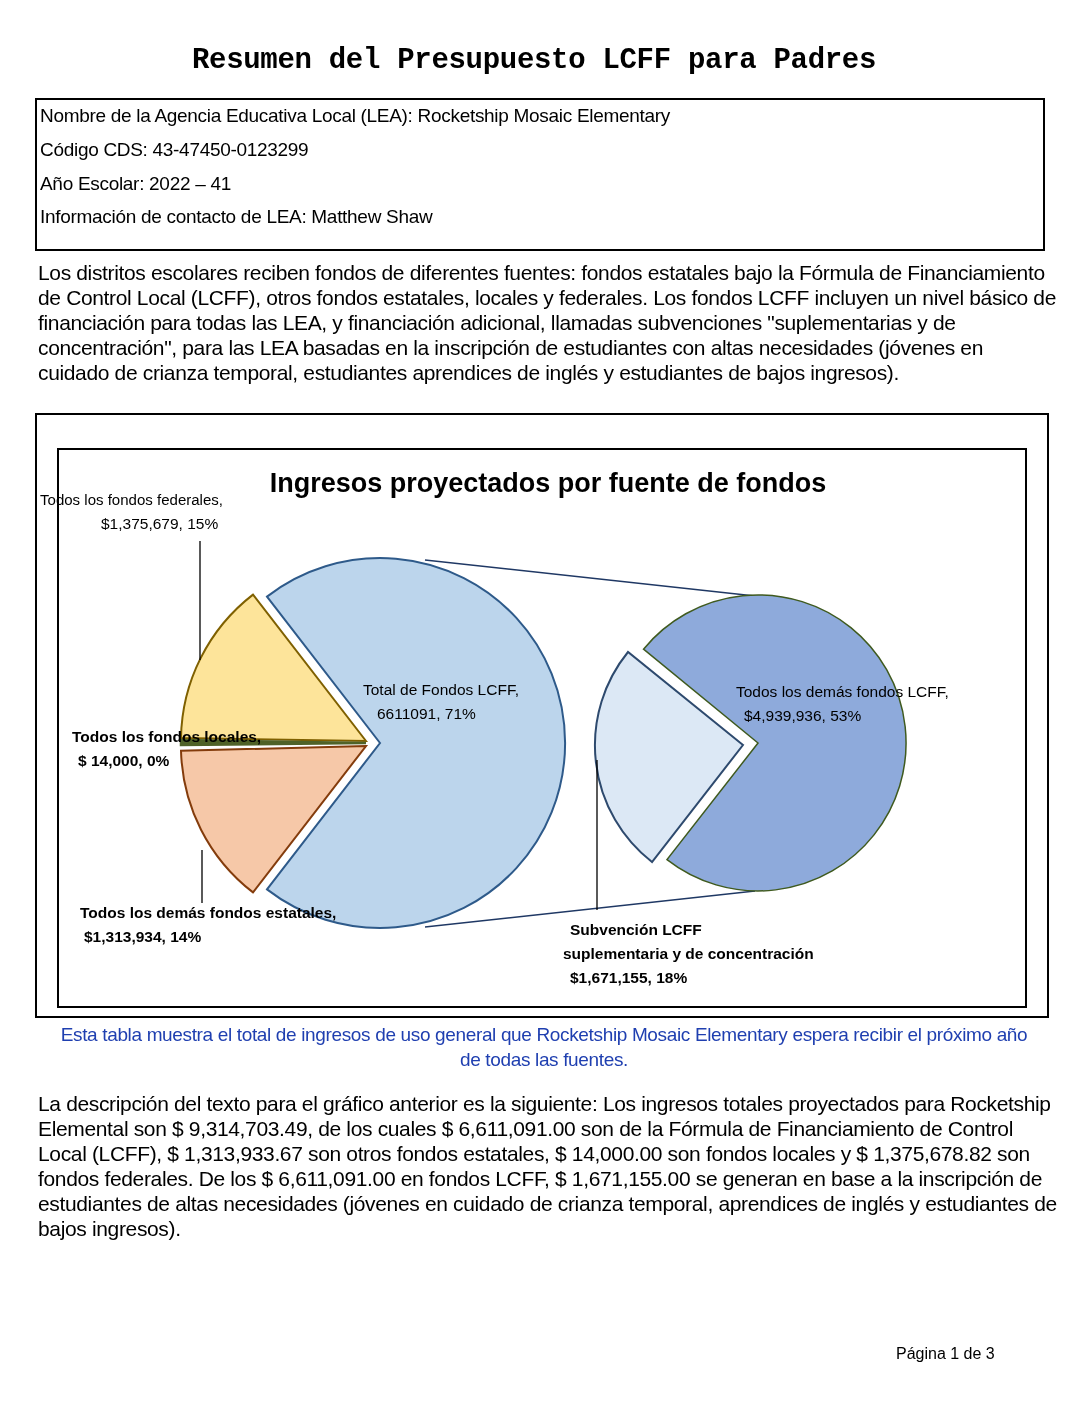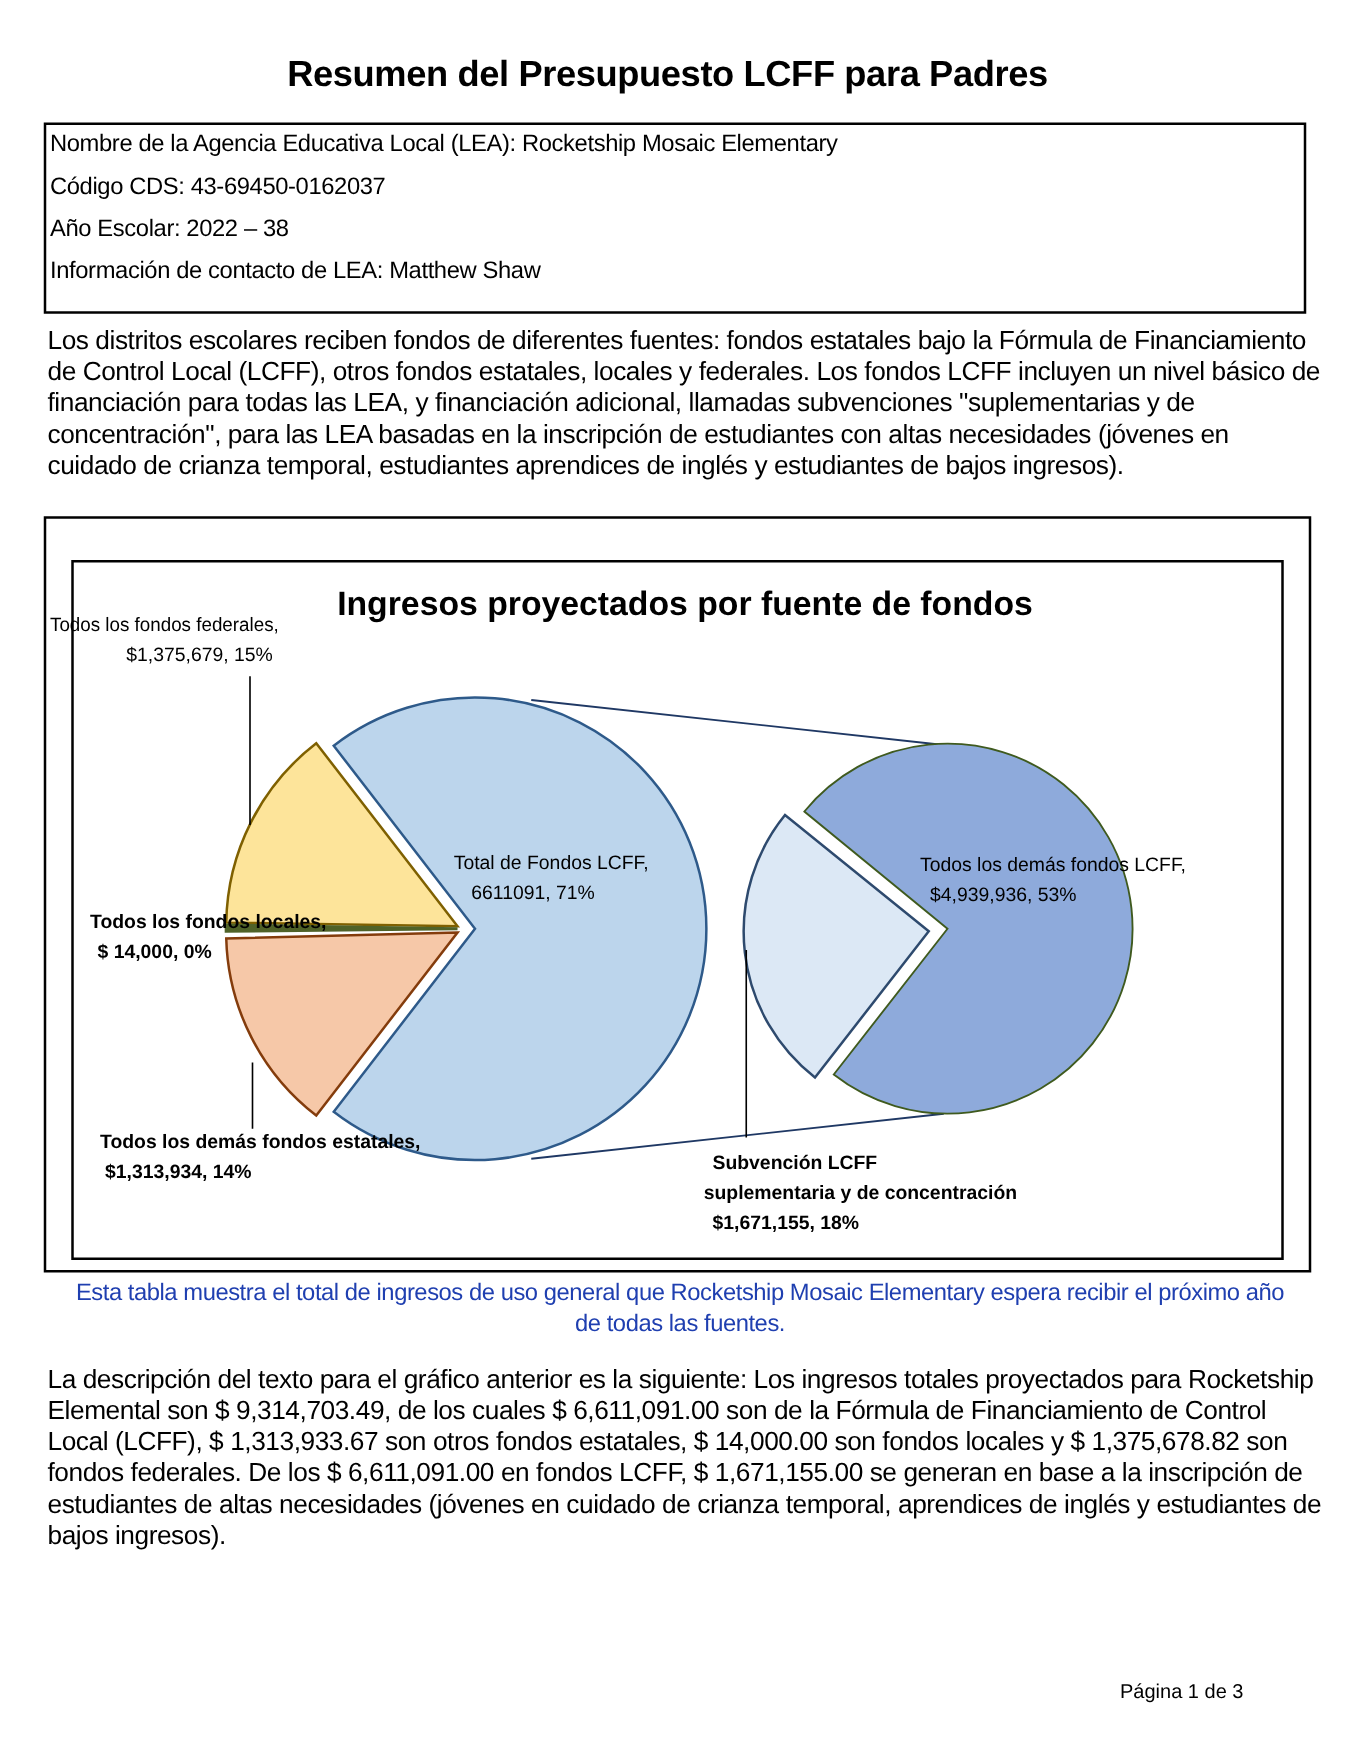--- a/index.html
+++ b/index.html
@@ -1,19 +1,19 @@
 <!DOCTYPE html>
 <html><head>
 <meta charset="utf-8">
 <style>
   html, body { margin:0; padding:0; background:#ffffff; }
   body { width:1088px; height:1408px; position:relative; overflow:hidden;
          font-family:"Liberation Sans", sans-serif; color:#000; }
   .title { position:absolute; left:0; width:1068px; top:44px; text-align:center;
-           font-size:29px; font-weight:bold; letter-spacing:-0.3px; }
+           font-size:29px; font-weight:bold; letter-spacing:-0.3px;font-family:Liberation Mono, monospace; }
   .info-box { position:absolute; left:35px; top:98px; width:1010px; height:153px;
               border:2.5px solid #000; box-sizing:border-box; }
   .info-line { position:absolute; left:3px; font-size:19px; letter-spacing:-0.3px; white-space:nowrap; }
   .para { position:absolute; left:38px; width:1020px; font-size:21px; line-height:25px;
           letter-spacing:-0.35px; }
   .chart-outer { position:absolute; left:35px; top:413px; width:1014px; height:605px;
                  border:2.5px solid #000; box-sizing:border-box; }
   .chart-heading { position:absolute; left:0; width:1009px; top:6px; text-align:center;
                    font-size:21px; font-weight:bold; letter-spacing:-0.3px; }
   .chart-inner { position:absolute; left:20px; top:33px; width:970px; height:560px;
@@ -24,22 +24,22 @@
   .footer { position:absolute; left:896px; top:1345px; font-size:16px; white-space:nowrap; }
   .lbl { font-family:"Liberation Sans Narrow","Liberation Sans", sans-serif; }
 </style>
 </head>
 <body>
 
 <div class="title">Resumen del Presupuesto LCFF para Padres</div>
 
 <div class="info-box">
   <div class="info-line" style="top:5px">Nombre de la Agencia Educativa Local (LEA): Rocketship Mosaic Elementary</div>
-  <div class="info-line" style="top:39px">Código CDS: 43-69450-0162037</div>
-  <div class="info-line" style="top:73px">Año Escolar: 2022 – 38</div>
+  <div class="info-line" style="top:39px">Código CDS: 43-47450-0123299</div>
+  <div class="info-line" style="top:73px">Año Escolar: 2022 – 41</div>
   <div class="info-line" style="top:106px">Información de contacto de LEA: Matthew Shaw</div>
 </div>
 
 <div class="para" style="top:260px">Los distritos escolares reciben fondos de diferentes fuentes: fondos estatales bajo la Fórmula de Financiamiento de Control Local (LCFF), otros fondos estatales, locales y federales. Los fondos LCFF incluyen un nivel básico de financiación para todas las LEA, y financiación adicional, llamadas subvenciones "suplementarias y de concentración", para las LEA basadas en la inscripción de estudiantes con altas necesidades (jóvenes en cuidado de crianza temporal, estudiantes aprendices de inglés y estudiantes de bajos ingresos).</div>
 
 <div class="chart-outer">
   <div class="chart-inner"></div>
 </div>
 
 <svg class="chart-svg" width="1088" height="1408">

